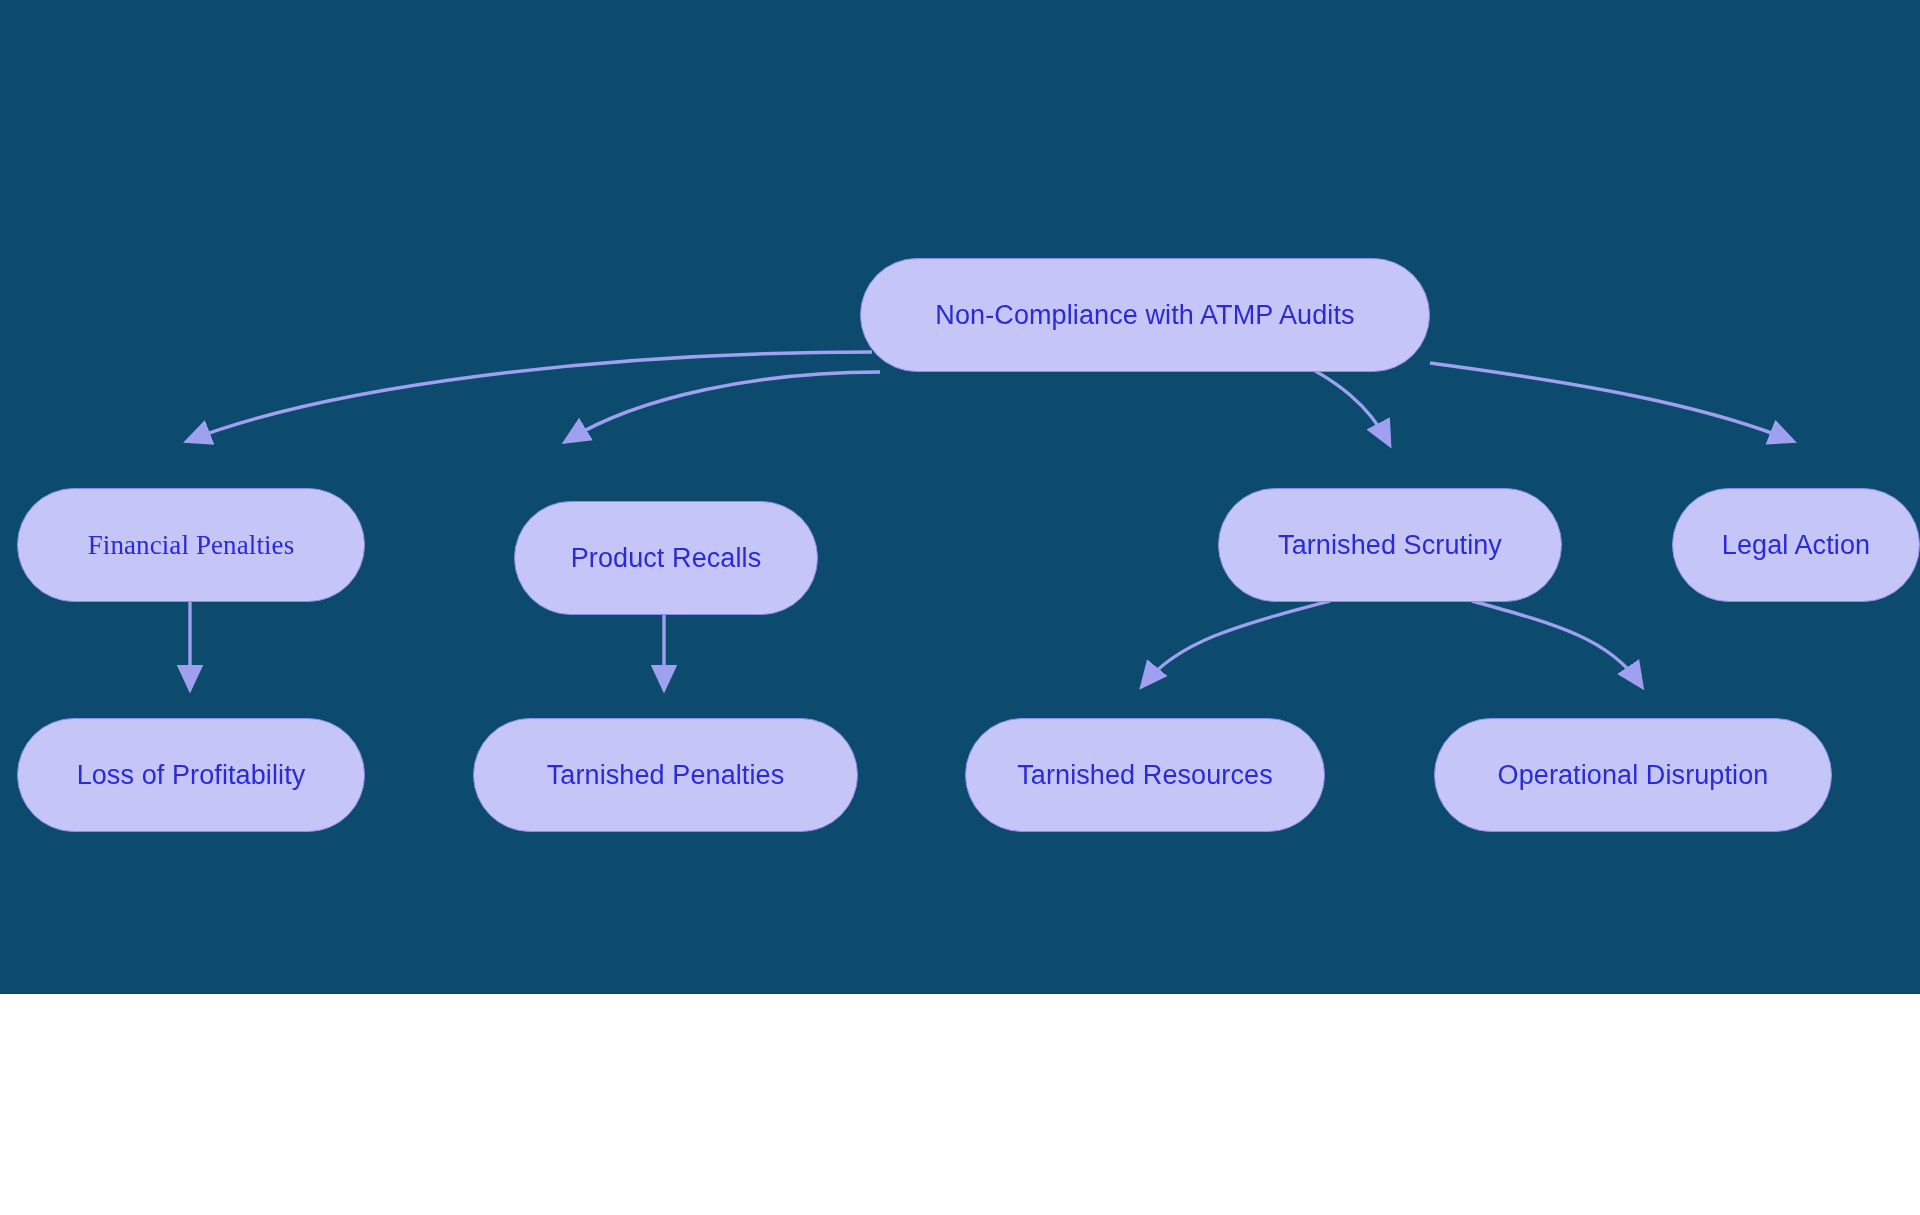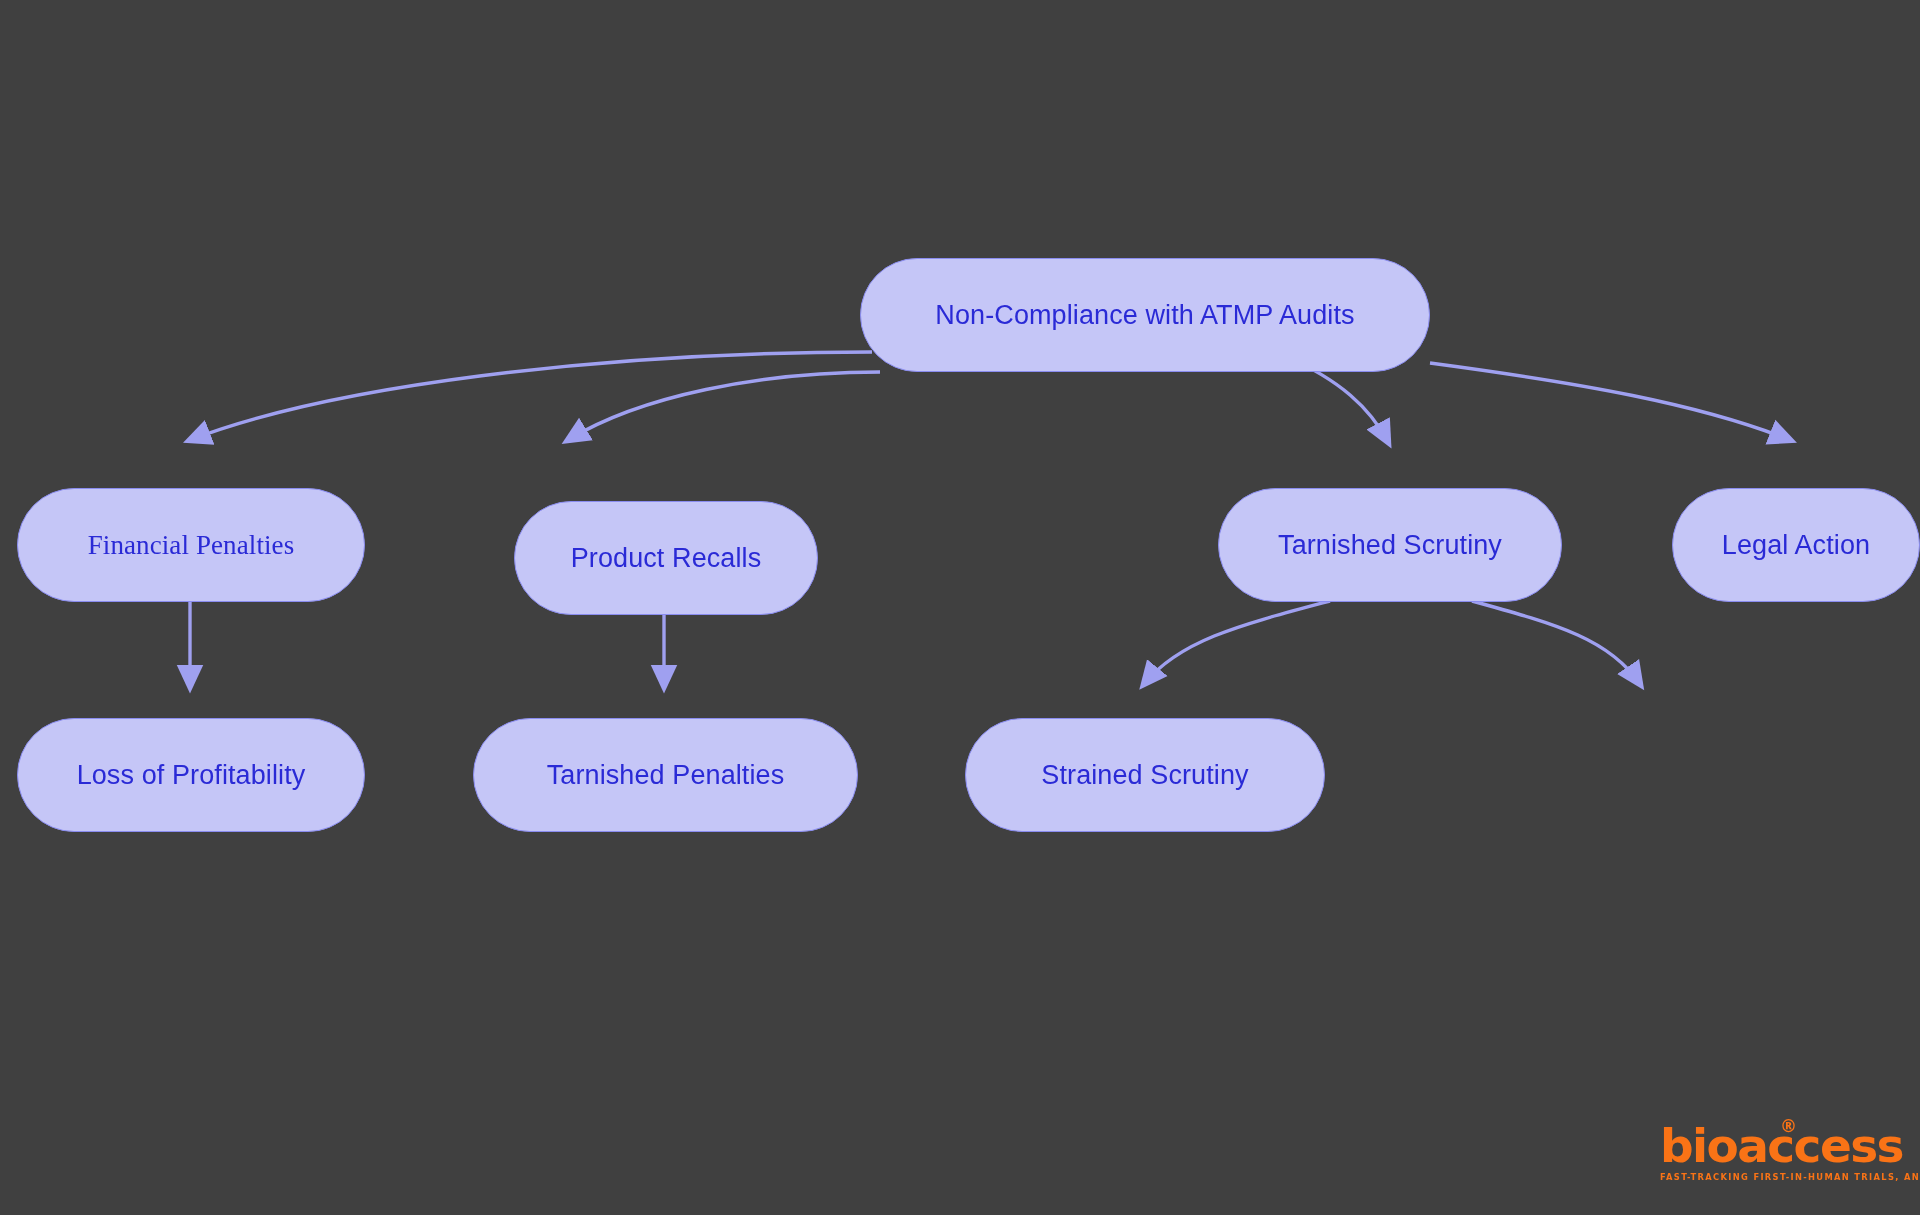--- a/index.html
+++ b/index.html
@@ -3,22 +3,22 @@
 <meta charset="utf-8">
 <style>
   html, body {
     margin: 0;
     padding: 0;
     background: #ffffff;
   }
   #canvas {
     position: relative;
     width: 1920px;
-    height: 1215px;
-    background: #404040;
+    height: 994px;
+    background: #0c4a6e;
     overflow: hidden;
     font-family: "Liberation Sans", sans-serif;
     text-align: center;
   }
   #edges {
     position: absolute;
     left: 0;
     top: 0;
     width: 1920px;
     height: 1215px;
@@ -126,23 +126,26 @@
 
   <div class="node" style="left:1672px; top:488px; width:248px; height:114px;">
     <span class="node-label">Legal Action</span>
   </div>
 
   <div class="node" style="left:473px; top:718px; width:385px; height:114px;">
     <span class="node-label">Tarnished Penalties</span>
   </div>
 
   <div class="node" style="left:965px; top:718px; width:360px; height:114px;">
-    <span class="node-label">Strained Scrutiny</span>
+    <span class="node-label">Tarnished Resources</span>
   </div>
 
+  <div class="node" style="left:1434px; top:718px; width:398px; height:114px;">
+    <span class="node-label">Operational Disruption</span>
+  </div>
 
   <div id="logo">
     <div id="logo-wordmark">
       <span>bioaccess</span><span id="logo-reg">®</span>
     </div>
     <div id="logo-tagline">FAST-TRACKING FIRST-IN-HUMAN TRIALS, ANYWHERE</div>
   </div>
 
 </div>
 

